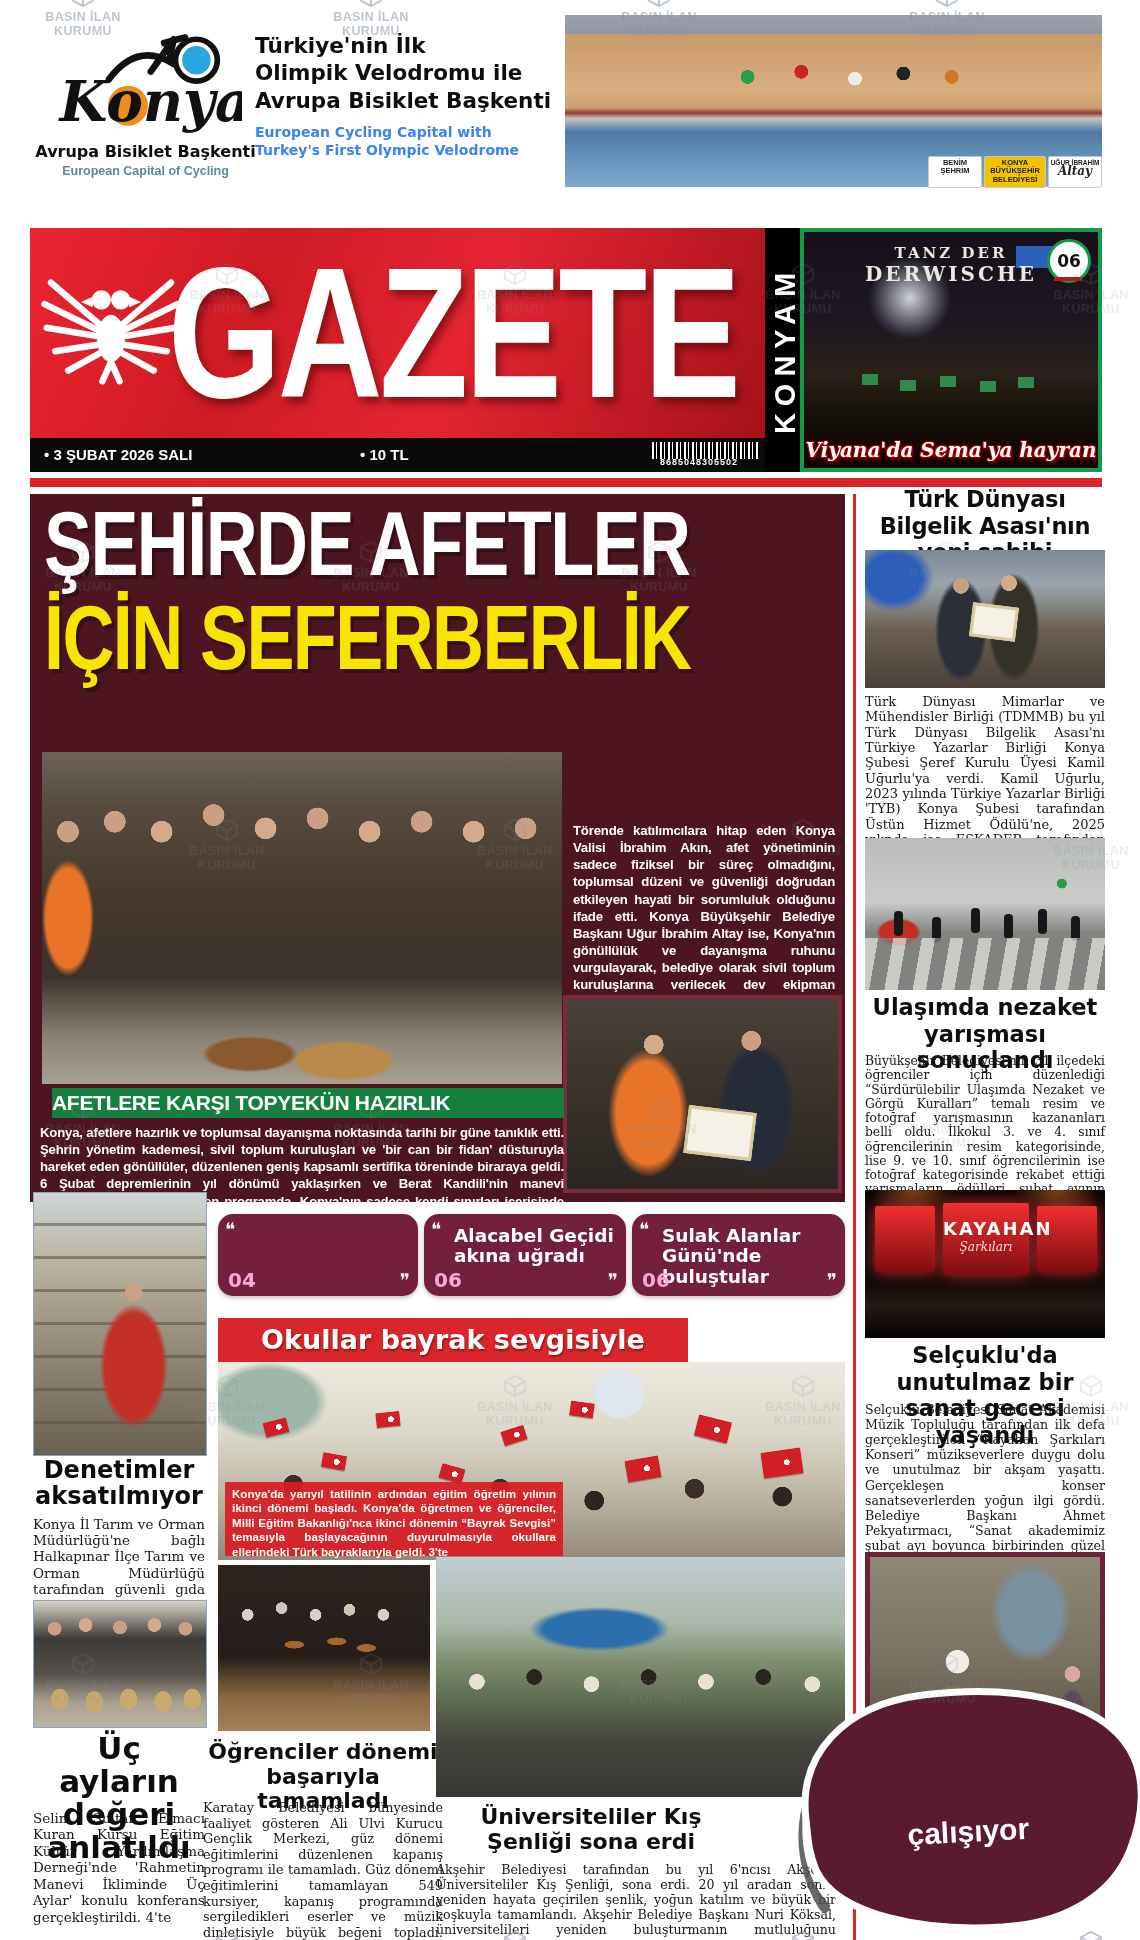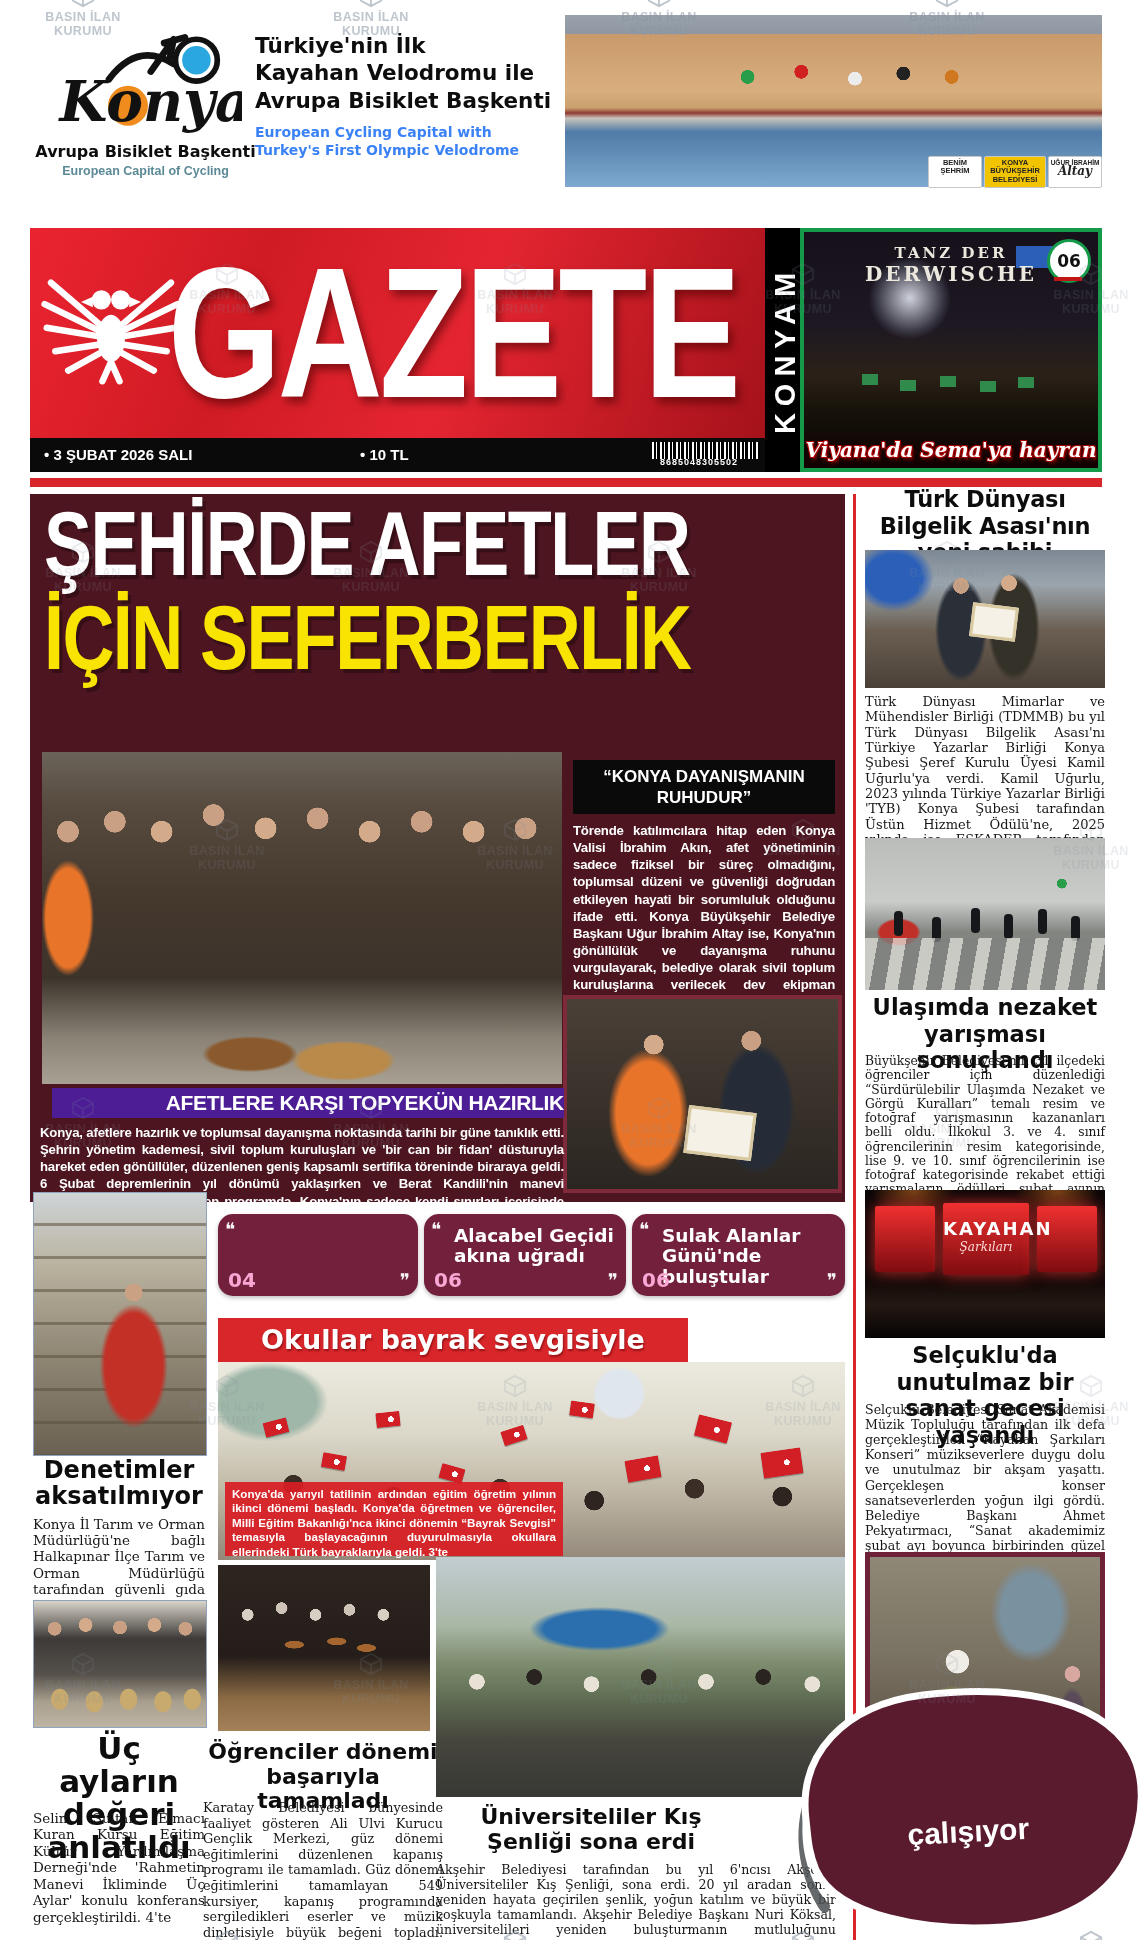--- a/index.html
+++ b/index.html
@@ -35,22 +35,22 @@
      color:#fff;text-align:center;
      text-shadow:1px 1px 0 #a80000,-1px 1px 0 #a80000,1px -1px 0 #a80000,-1px -1px 0 #a80000,2px 3px 3px rgba(130,0,0,.9)}
   .rule{background:#d8262b}
   
   .maroon{background:#4d1520}
   .hl{font-family:"Liberation Sans",sans-serif;font-weight:bold;font-size:90px;line-height:92px;
       transform:scaleX(.8);transform-origin:left center;white-space:nowrap;letter-spacing:-2px;
       text-shadow:4px 4px 0 rgba(0,0,0,.3)}
   .quotebox{background:#0a0a0a;color:#fff;font-weight:bold;font-size:17px;line-height:1.25;
       text-align:center;font-family:"Liberation Sans",sans-serif;display:flex;align-items:center;justify-content:center}
-  .blackbar{background:#4c1d95;color:#fff;font-weight:bold;font-size:21px;line-height:30px;
-      text-align:right;letter-spacing:-.3px}
+  .blackbar{background:#15803d;color:#fff;font-weight:bold;font-size:21px;line-height:30px;
+      text-align:left;letter-spacing:-.3px}
   
   .pill{background:#73203d;border-radius:15px;box-shadow:0 2px 4px rgba(0,0,0,.25)}
   .pill-title{position:absolute;left:30px;top:12px;right:10px;color:#fff;font-family:"DejaVu Sans",sans-serif;
       font-weight:bold;font-size:18.5px;line-height:1.1}
   .pill-page{position:absolute;left:10px;bottom:4px;color:#f9a8d4;font-weight:bold;font-size:20px;font-family:"DejaVu Sans",sans-serif}
   .q{position:absolute;color:#fff;font-size:19px;opacity:.95}
   .q-tl{left:7px;top:4px}.q-br{right:8px;bottom:4px}
   .banner{background:#d8262b;color:#fff;font-family:"DejaVu Sans",sans-serif;font-weight:bold;
       font-size:27px;line-height:44px;text-align:center;text-shadow:1px 2px 2px rgba(90,0,0,.5)}
   .capbox{background:rgba(216,30,35,.93);color:#fff;font-weight:bold;font-size:11.6px;line-height:1.24;
@@ -86,21 +86,21 @@
     <circle cx="152" cy="40" r="22" fill="none" stroke="#111" stroke-width="6"></circle>
     <path d="M60 60 Q90 20 128 44 M104 52 L128 18 M118 22 L140 16 M128 18 L124 38" stroke="#111" stroke-width="7" fill="none" stroke-linecap="round"></path>
     <text x="8" y="104" font-family="DejaVu Serif" font-style="italic" font-weight="bold" font-size="58" fill="#111">Konya</text>
   </svg>
   <div class="abs bsans center" style="left:28px;top:142px;width:235px;font-size:16px">Avrupa Bisiklet Başkenti</div>
   <div class="abs center" style="left:28px;top:164px;width:235px;font-size:12.5px;color:#5b8a96;font-weight:bold">European Capital of Cycling</div>
 
   <div class="abs" style="left:255px;top:32px;width:310px">
     <div class="bsans" style="font-size:21.5px;line-height:1.27">
       <div>Türkiye'nin İlk</div>
-      <div>Kayahan Velodromu ile</div>
+      <div>Olimpik Velodromu ile</div>
       <div>Avrupa Bisiklet Başkenti</div>
     </div>
     <div style="font-size:14px;line-height:1.3;color:#3b82f6;font-weight:bold;margin-top:9px;font-family:'DejaVu Sans',sans-serif">
       <div>European Cycling Capital with</div>
       <div>Turkey's First Olympic Velodrome</div>
     </div>
   </div>
 
   <div class="photo" style="left:565px;top:15px;width:537px;height:172px;background:
        radial-gradient(circle 7px at 34% 36%,#2a9d4a 96%,transparent),
@@ -189,23 +189,20 @@
        radial-gradient(circle 11px at 53% 20%,#c9a083 97%,transparent),
        radial-gradient(circle 11px at 63% 24%,#d4ab8a 97%,transparent),
        radial-gradient(circle 11px at 73% 21%,#c9a083 97%,transparent),
        radial-gradient(circle 11px at 83% 24%,#d4ab8a 97%,transparent),
        radial-gradient(circle 11px at 93% 23%,#c9a083 97%,transparent),
        radial-gradient(ellipse 26px 58px at 5% 50%,#e8742a 85%,transparent),
        radial-gradient(ellipse 48px 18px at 40% 91%,#8a5a2e 85%,transparent),
        radial-gradient(ellipse 52px 20px at 58% 93%,#b98a4a 85%,transparent),
        linear-gradient(180deg,#6b635a 0%,#574b3f 16%,#46392e 42%,#3c332b 68%,#8b8276 86%,#a8a093 100%)"></div>
 
-  <div class="abs quotebox" style="left:543px;top:266px;width:262px;height:54px">
-    <span>“KONYA DAYANIŞMANIN RUHUDUR”</span>
-  </div>
   <div class="abs condb" style="left:543px;top:328px;width:262px;height:168px;font-size:13.2px;line-height:1.3">Törende katılımcılara hitap eden Konya Valisi İbrahim Akın, afet yönetiminin sadece fiziksel bir süreç olmadığını, toplumsal düzeni ve güvenliği doğrudan etkileyen hayati bir sorumluluk olduğunu ifade etti. Konya Büyükşehir Belediye Başkanı Uğur İbrahim Altay ise, Konya'nın gönüllülük ve dayanışma ruhunu vurgulayarak, belediye olarak sivil toplum kuruluşlarına verilecek dev ekipman desteğinin müjdesini paylaştı. Programın sonunda, protokol üyeleri tarafından eğitimlerini tamamlayan gönüllülere sertifikaları takdim edildi. 8'de</div>
 
   <div class="photo" style="left:533px;top:501px;width:271px;height:190px;border:4px solid #7e2a3a;background:
        radial-gradient(circle 10px at 32% 24%,#d4ab8a 97%,transparent),
        radial-gradient(circle 10px at 68% 22%,#c9a083 97%,transparent),
        radial-gradient(ellipse 40px 64px at 30% 60%,#e8742a 80%,transparent),
        radial-gradient(ellipse 38px 66px at 70% 58%,#252c38 85%,transparent),
        linear-gradient(180deg,#4a4038 0%,#3a322b 50%,#2b2622 100%)">
     <span class="cert" style="left:44%;top:58%"></span>
   </div>

